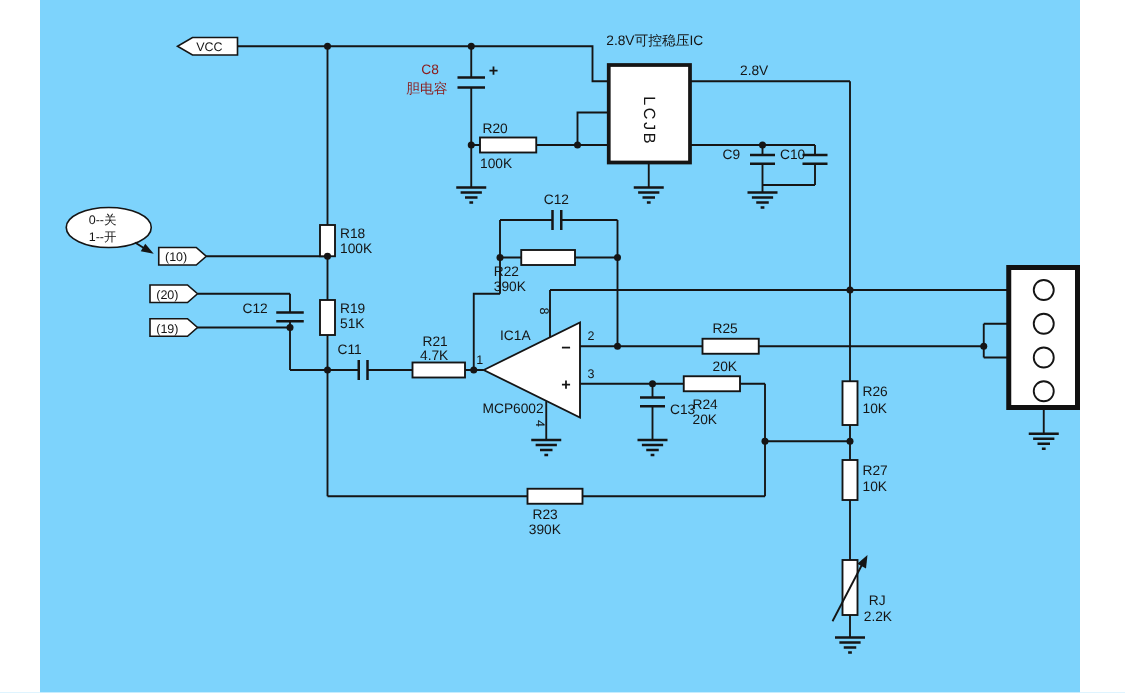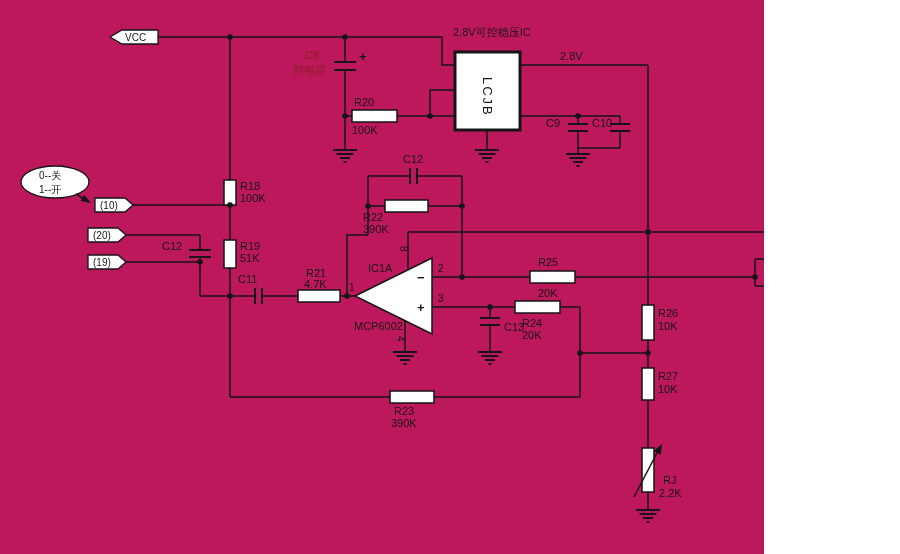--- a/index.html
+++ b/index.html
@@ -1,16 +1,16 @@
 <!DOCTYPE html>
 <html><head>
 <meta charset="utf-8">
 <style>
   html,body{margin:0;padding:0;background:#ffffff;}
-  .wrap{width:764px;height:554px;background:#be185d;position:relative;overflow:hidden;}
+  .wrap{width:832px;height:554px;background:#7dd3fc;position:relative;overflow:hidden;margin-left:32px;}
   svg{display:block;}
   text{font-family:"Liberation Sans","DejaVu Sans",sans-serif;fill:#151515;}
   .lbl{font-size:11px;}
   .sm{font-size:10px;}
   .big{font-size:12px;}
   .cap{fill:#8b2020;}
   .sign{font-size:13px;font-weight:bold;}
   .chip{font-size:13px;letter-spacing:2px;}
   .wire{stroke:#151515;stroke-width:1.5;fill:none;}
   .plate{stroke:#151515;stroke-width:2;fill:none;}

